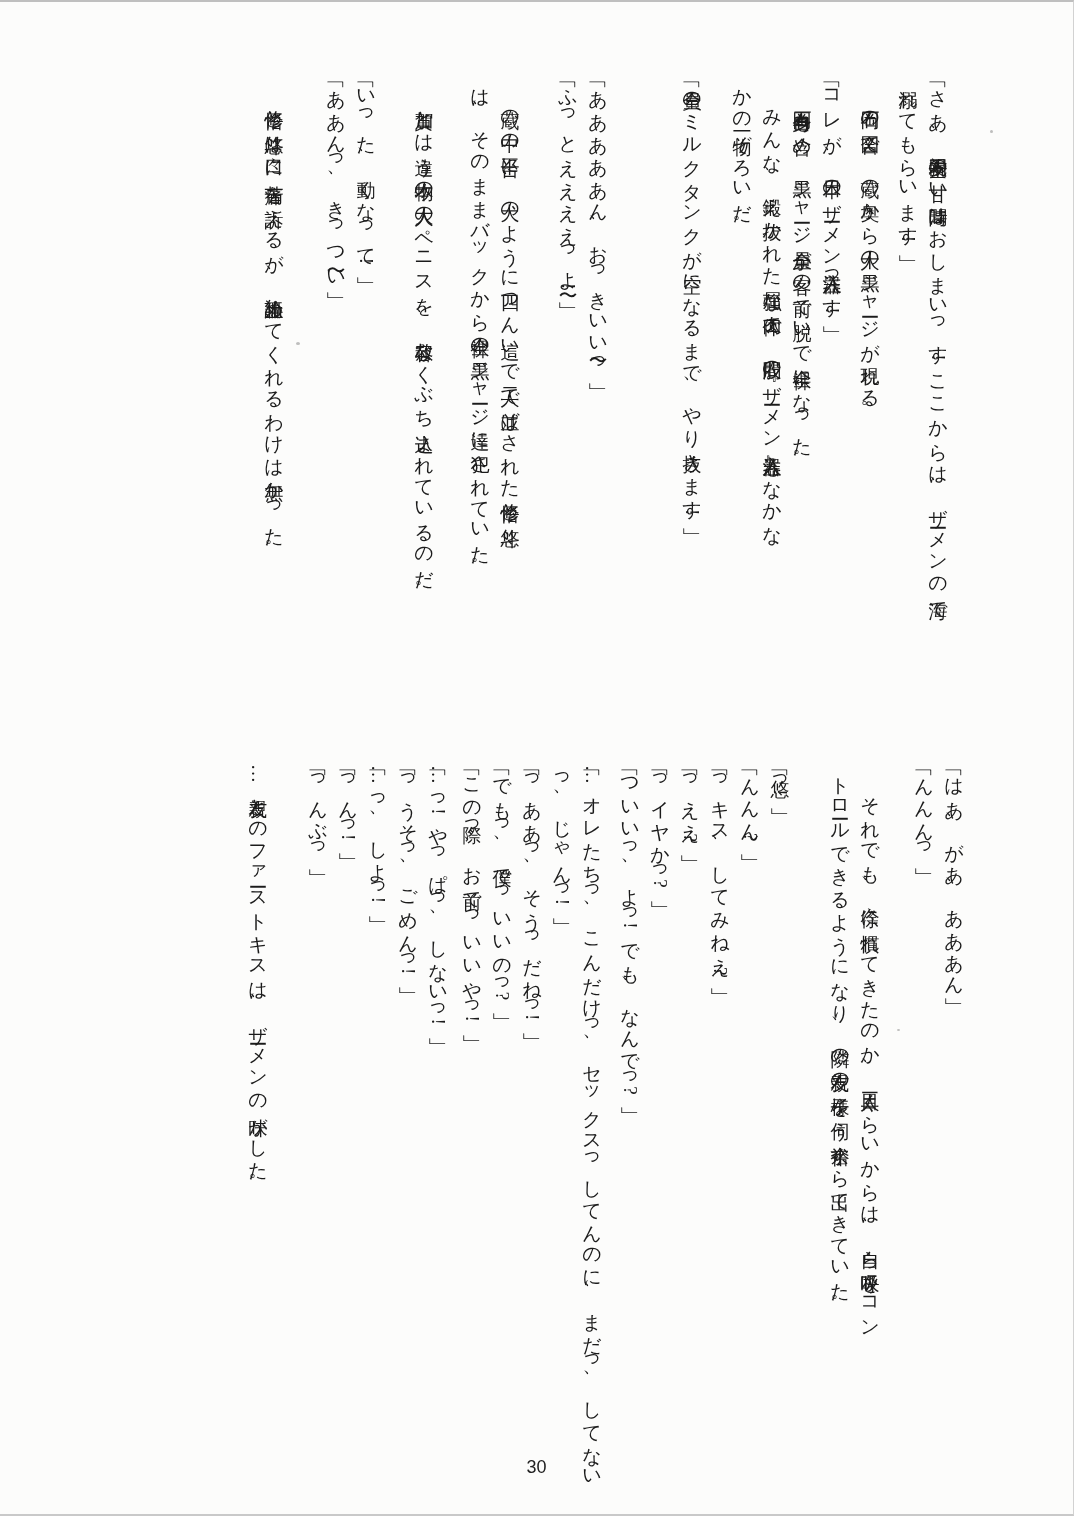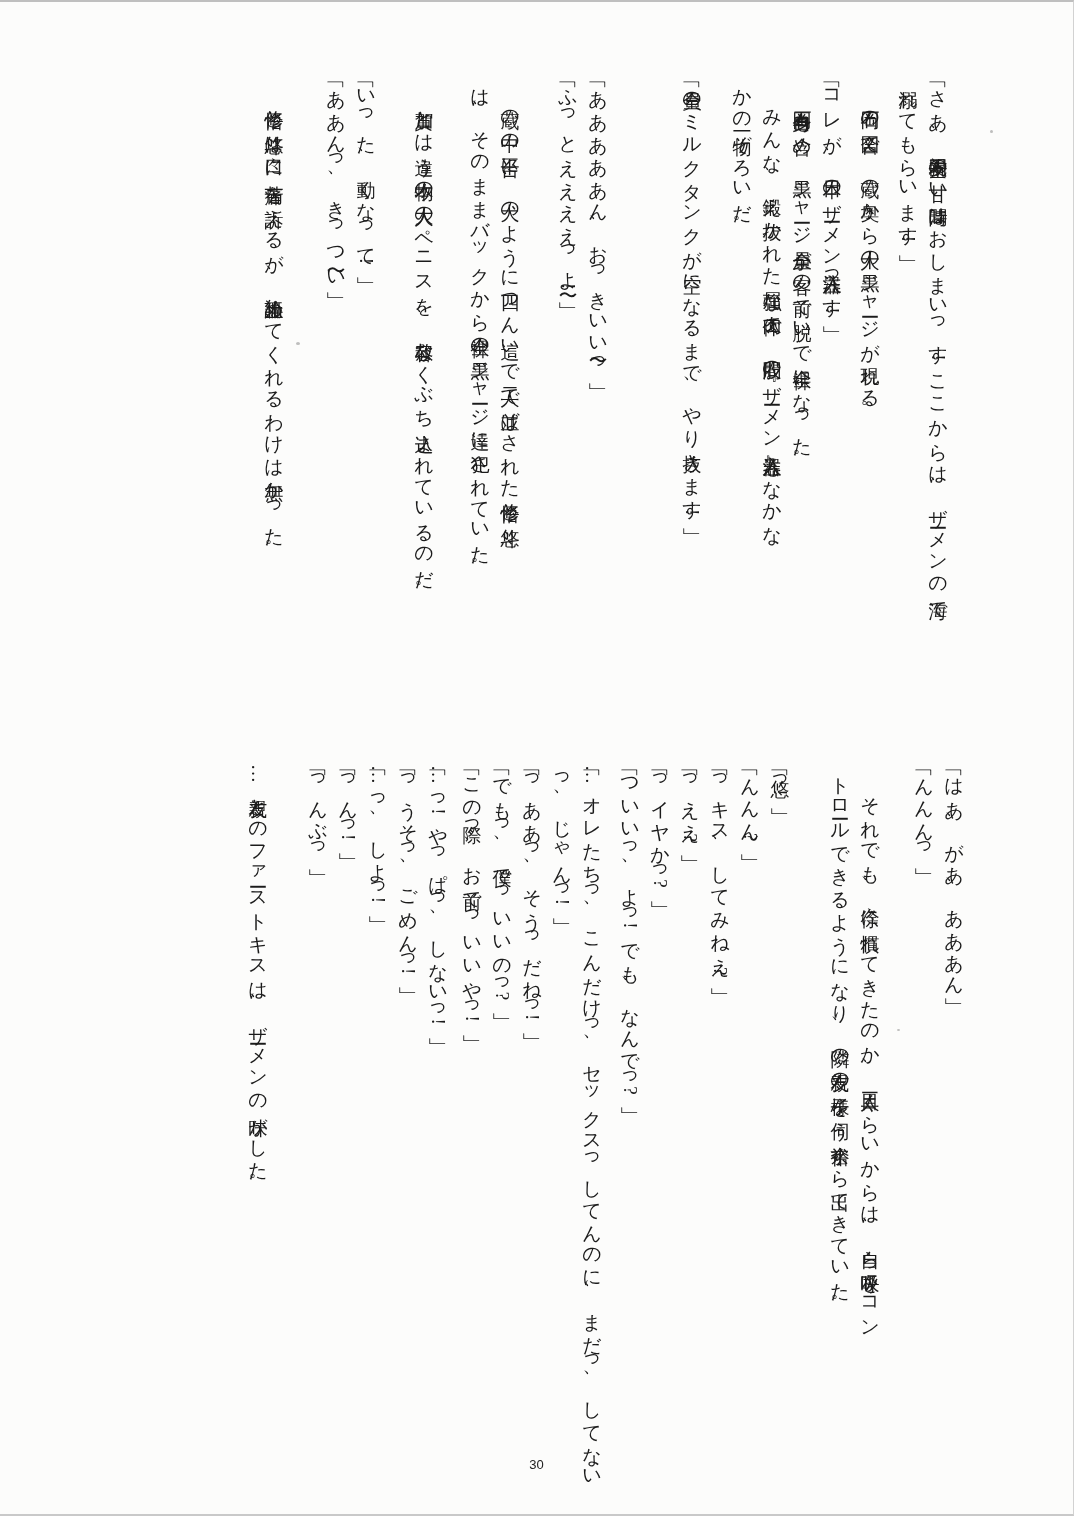--- a/index.html
+++ b/index.html
@@ -45,21 +45,21 @@
   .ind {
     text-indent: 20px;
   }
   .page-number {
     position: absolute;
     top: 1455px;
     left: 0;
     width: 100%;
     text-align: center;
     font-family: "Liberation Sans", "DejaVu Sans", sans-serif;
-    font-size: 13px;
+    font-size: 18px;
     color: #222222;
   }
   .speck {
     position: absolute;
     background: #8a8a8a;
     opacity: 0.55;
     border-radius: 50%;
   }
   .speck-1 { left: 296px; top: 340px; width: 4px; height: 3px; }
   .speck-2 { left: 990px; top: 128px; width: 3px; height: 3px; }

